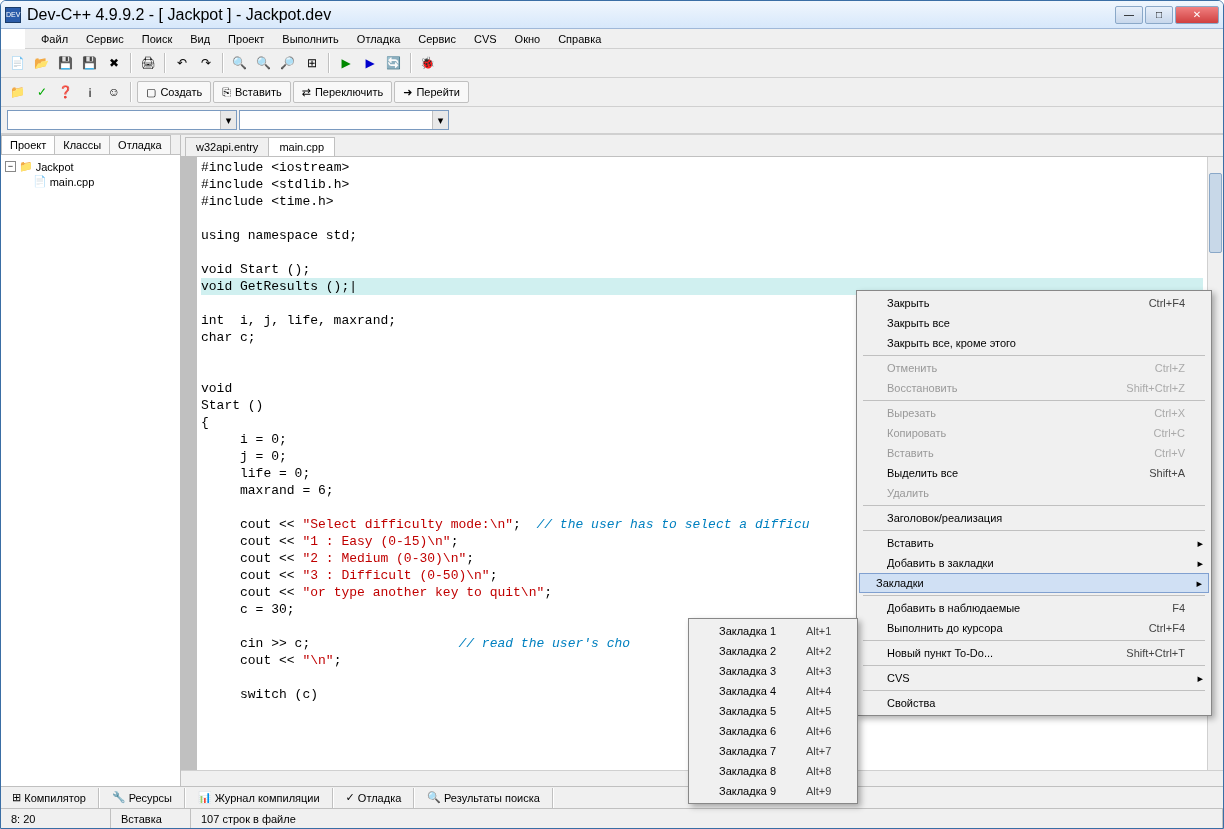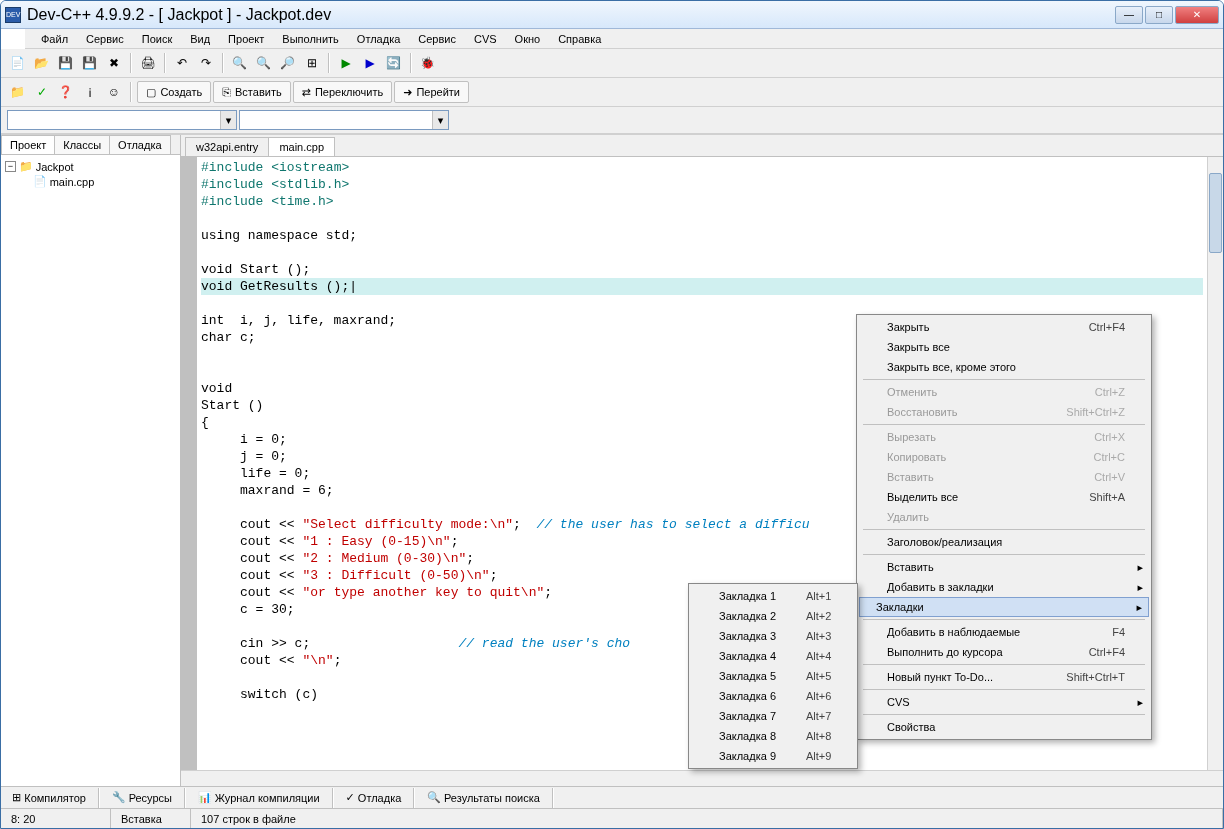--- a/index.html
+++ b/index.html
@@ -29,21 +29,21 @@
 .treenode .exp { width: 11px; height: 11px; border: 1px solid #888; font-size: 9px; line-height: 9px; text-align: center; }
 .treenode.child { padding-left: 28px; }
 .editor { flex: 1; display: flex; flex-direction: column; }
 .edtabs { display: flex; background: #f0f0f0; border-bottom: 1px solid #c0c0c0; padding-left: 4px; }
 .edtab { padding: 3px 10px; border: 1px solid #c0c0c0; border-bottom: none; background: #f0f0f0; margin-right: -1px; margin-top: 2px; }
 .edtab.active { background: #fff; }
 .codearea { flex: 1; display: flex; overflow: hidden; background: #fff; position: relative; }
 .gutter { width: 16px; background: #c0c0c0; }
 .code { flex: 1; font-family: "Courier New", monospace; font-size: 13px; line-height: 17px; padding: 2px 4px; white-space: pre; overflow: hidden; }
 .hl-line { background: #d0f0f0; display: inline-block; width: 100%; }
-.pre { color: #0f766e; }
+.pre { color: #000000; }
 .str { color: #c00000; }
 .cmt { color: #0080c0; font-style: italic; }
 .scroll-v { width: 16px; background: #f0f0f0; border-left: 1px solid #d0d0d0; position: relative; }
 .scroll-v .thumb { position: absolute; top: 16px; left: 1px; right: 1px; height: 80px; background: #c8d8e8; border: 1px solid #8aa8c8; border-radius: 2px; }
 .scroll-h { height: 16px; background: #f0f0f0; border-top: 1px solid #d0d0d0; }
 .bottombar { height: 22px; background: #f0f0f0; border-top: 1px solid #c0c0c0; display: flex; align-items: center; padding: 0 4px; gap: 2px; }
 .bottab { padding: 2px 6px; display: flex; align-items: center; gap: 3px; border: 1px solid transparent; }
 .statusbar { height: 20px; background: #f0f0f0; border-top: 1px solid #c0c0c0; display: flex; align-items: center; }
 .statuscell { padding: 0 10px; border-right: 1px solid #c0c0c0; height: 100%; display: flex; align-items: center; min-width: 60px; }
 .ctxmenu { position: absolute; background: #f0f0f0; border: 1px solid #888; box-shadow: 3px 3px 6px rgba(0,0,0,0.3); font-size: 11px; padding: 2px; }
@@ -236,21 +236,21 @@
       <div class="tsep"></div>
     </div>
 
   <div class="statusbar">
     <div class="statuscell" style="width:110px">8: 20</div>
     <div class="statuscell" style="width:80px">Вставка</div>
     <div class="statuscell" style="flex:1">107 строк в файле</div>
   </div>
 </div>
 
-<div class="ctxmenu" style="left:856px; top:314px; width:296px" id="ctxmain">
+<div class="ctxmenu" style="left:856px; top:290px; width:356px" id="ctxmain">
     <div class="ctxitem">
       <span>Закрыть</span>
       <span class="shortcut">Ctrl+F4</span>
     </div>
     <div class="ctxitem">
       <span>Закрыть все</span>
     </div>
     <div class="ctxitem">
       <span>Закрыть все, кроме этого</span>
     </div>
@@ -317,21 +317,21 @@
     <div class="ctxsep"></div>
     <div class="ctxitem">
       <span>CVS</span>
       <span class="arrow-r">▸</span>
     </div>
     <div class="ctxsep"></div>
     <div class="ctxitem">
       <span>Свойства</span>
     </div>
   </div>
-<div class="ctxmenu" style="left:688px; top:583px; width:170px" id="ctxsub">
+<div class="ctxmenu" style="left:688px; top:618px; width:170px" id="ctxsub">
     <div class="ctxitem">
       <span>Закладка 1</span>
       <span class="shortcut">Alt+1</span>
     </div>
     <div class="ctxitem">
       <span>Закладка 2</span>
       <span class="shortcut">Alt+2</span>
     </div>
     <div class="ctxitem">
       <span>Закладка 3</span>

